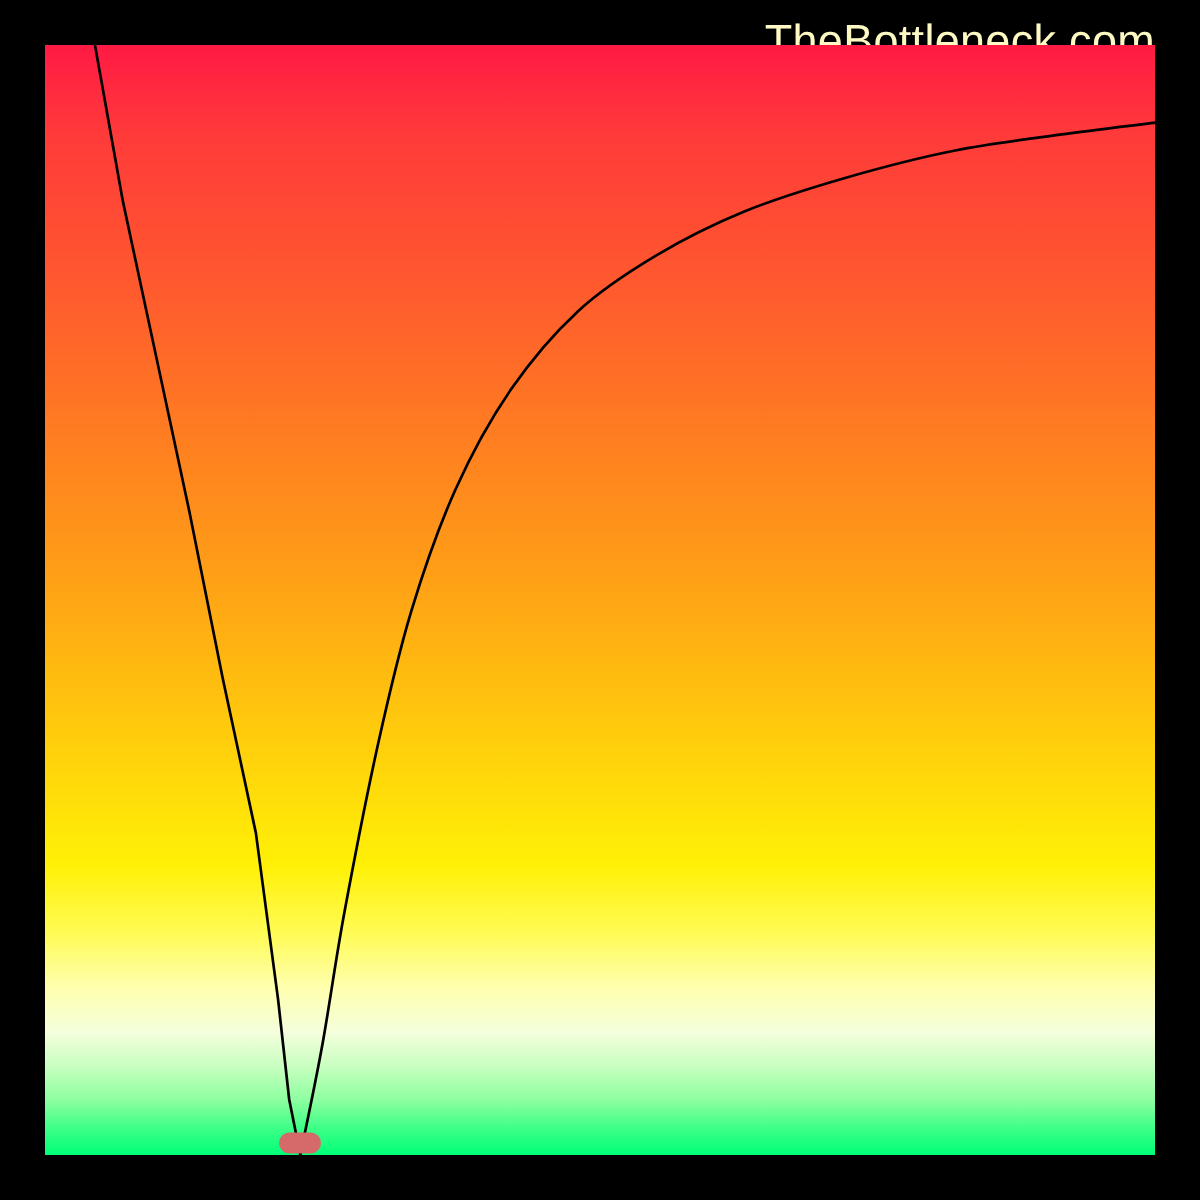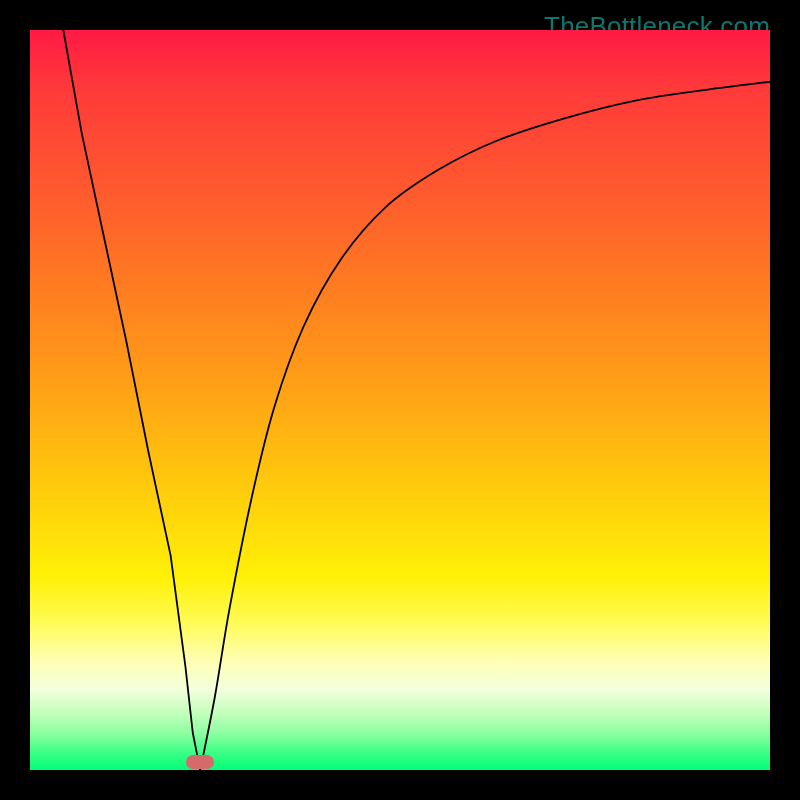--- a/index.html
+++ b/index.html
@@ -40,22 +40,22 @@
       #c8ffc0 92%,
       #8effa0 95%,
       #40ff88 97.5%,
       #00ff77 100%
     );
   }
   .watermark {
     position: absolute;
     top: 11px;
     right: 30px;
-    color: #0f766e;
-    font-size: 26px;
+    color: #fef9c3;
+    font-size: 30px;
     letter-spacing: 0.2px;
     user-select: none;
   }
   .marker {
     position: absolute;
     width: 28px;
     height: 14px;
     border-radius: 7px / 7px;
     background: #d66a6a;
     bottom: 1px;

